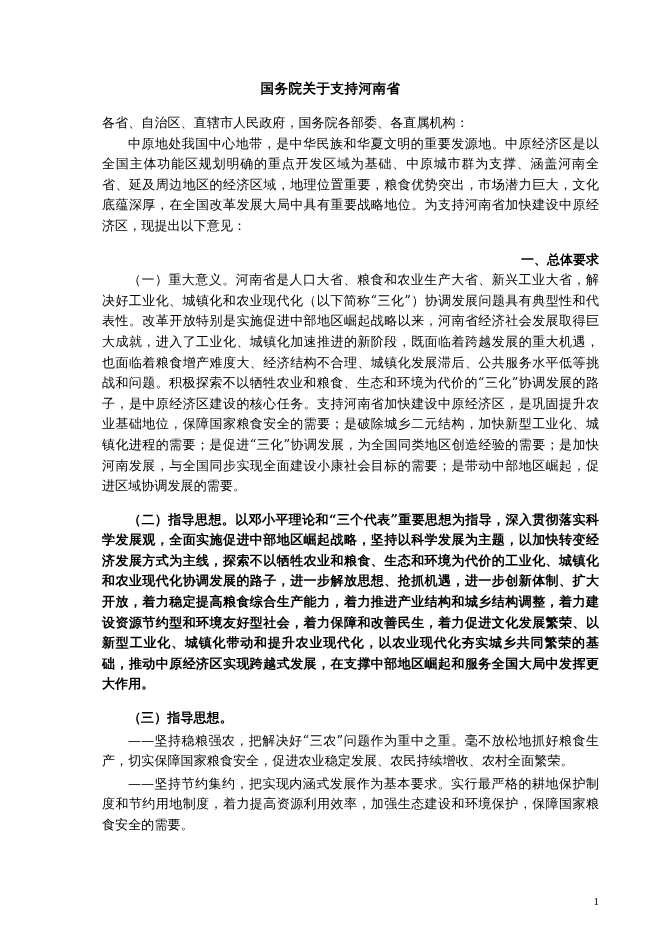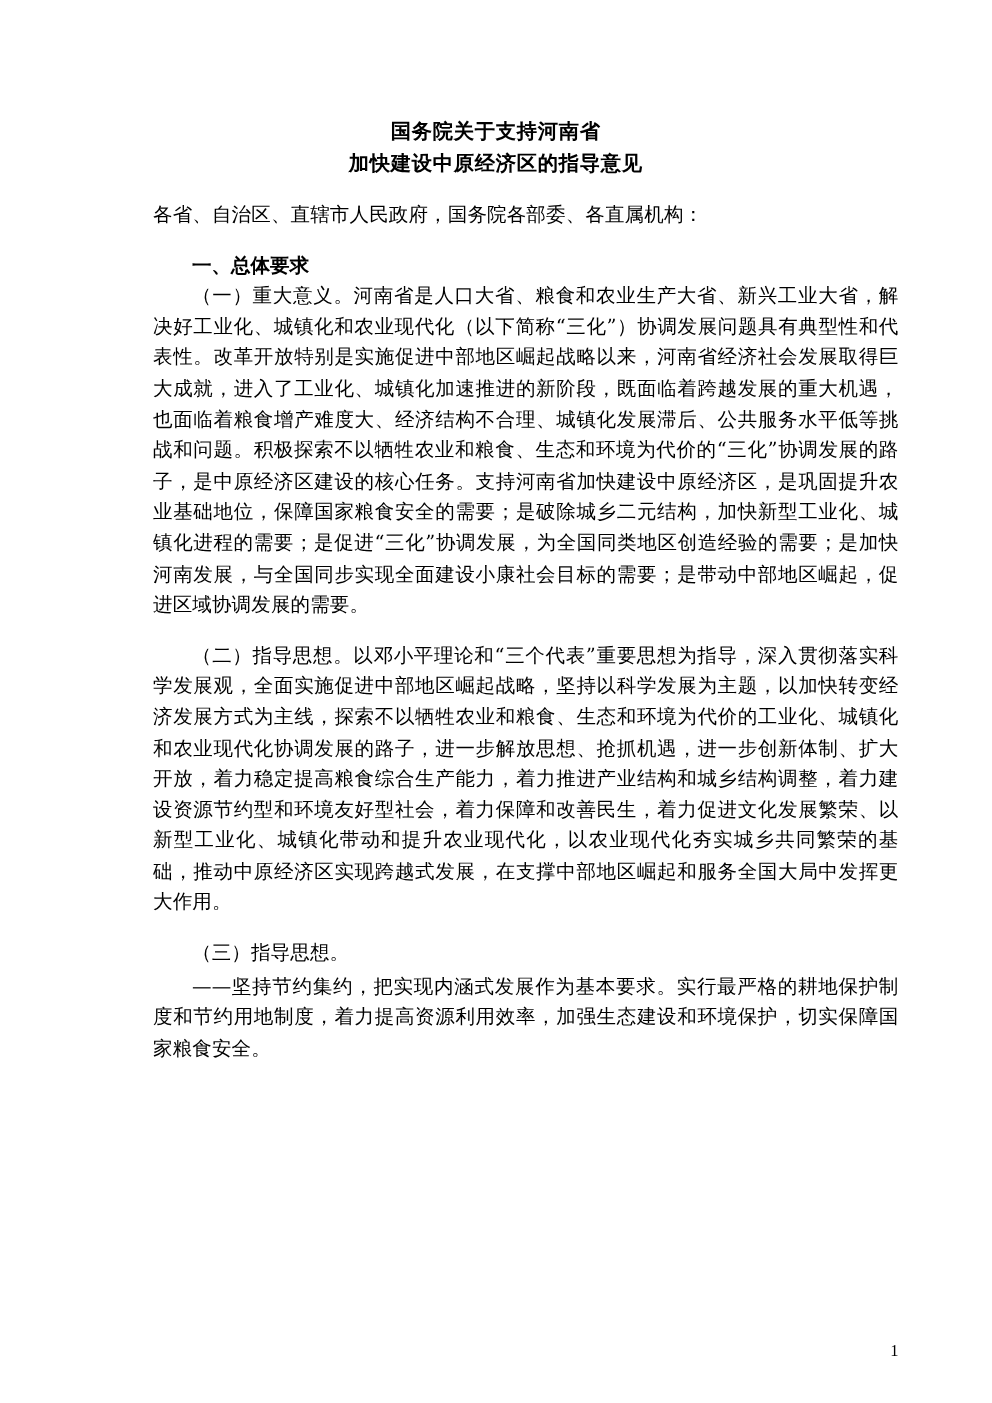--- a/index.html
+++ b/index.html
@@ -44,55 +44,58 @@
     margin: 0;
     text-align: justify;
     text-justify: inter-ideograph;
     letter-spacing: 0.1px;
   }
   p.indent2 {
     text-indent: 2em;
   }
   p.gap {
     margin-top: 13px;
+    font-weight: bold;
   }
   p.gap-sm {
     margin-top: 2px;
   }
   .section-head {
     font-weight: bold;
     font-size: 13px;
     line-height: 20.6px;
     text-indent: 2em;
     margin: 13px 0 0 0;
+    text-align: right;
   }
   .page-number {
     position: absolute;
     right: 62px;
     bottom: 28px;
     font-size: 11px;
     font-family: "Liberation Serif", serif;
   }
 </style>
 </head>
 <body>
 
 <div class="page">
 
   <div class="doc-title">
     <div>国务院关于支持河南省</div>
-    <div>加快建设中原经济区的指导意见</div>
   </div>
 
 
   <div class="body-block">
     <p class="para">各省、自治区、直辖市人民政府，国务院各部委、各直属机构：</p>
+    <p class="para indent2">中原地处我国中心地带，是中华民族和华夏文明的重要发源地。中原经济区是以全国主体功能区规划明确的重点开发区域为基础、中原城市群为支撑、涵盖河南全省、延及周边地区的经济区域，地理位置重要，粮食优势突出，市场潜力巨大，文化底蕴深厚，在全国改革发展大局中具有重要战略地位。为支持河南省加快建设中原经济区，现提出以下意见：</p>
 
     <p class="section-head">一、总体要求</p>
 
     <p class="para indent2">（一）重大意义。河南省是人口大省、粮食和农业生产大省、新兴工业大省，解决好工业化、城镇化和农业现代化（以下简称“三化”）协调发展问题具有典型性和代表性。改革开放特别是实施促进中部地区崛起战略以来，河南省经济社会发展取得巨大成就，进入了工业化、城镇化加速推进的新阶段，既面临着跨越发展的重大机遇，也面临着粮食增产难度大、经济结构不合理、城镇化发展滞后、公共服务水平低等挑战和问题。积极探索不以牺牲农业和粮食、生态和环境为代价的“三化”协调发展的路子，是中原经济区建设的核心任务。支持河南省加快建设中原经济区，是巩固提升农业基础地位，保障国家粮食安全的需要；是破除城乡二元结构，加快新型工业化、城镇化进程的需要；是促进“三化”协调发展，为全国同类地区创造经验的需要；是加快河南发展，与全国同步实现全面建设小康社会目标的需要；是带动中部地区崛起，促进区域协调发展的需要。</p>
     <p class="para indent2 gap">（二）指导思想。以邓小平理论和“三个代表”重要思想为指导，深入贯彻落实科学发展观，全面实施促进中部地区崛起战略，坚持以科学发展为主题，以加快转变经济发展方式为主线，探索不以牺牲农业和粮食、生态和环境为代价的工业化、城镇化和农业现代化协调发展的路子，进一步解放思想、抢抓机遇，进一步创新体制、扩大开放，着力稳定提高粮食综合生产能力，着力推进产业结构和城乡结构调整，着力建设资源节约型和环境友好型社会，着力保障和改善民生，着力促进文化发展繁荣、以新型工业化、城镇化带动和提升农业现代化，以农业现代化夯实城乡共同繁荣的基础，推动中原经济区实现跨越式发展，在支撑中部地区崛起和服务全国大局中发挥更大作用。</p>
     <p class="para indent2 gap">（三）指导思想。</p>
-    <p class="para indent2 gap-sm">——坚持节约集约，把实现内涵式发展作为基本要求。实行最严格的耕地保护制度和节约用地制度，着力提高资源利用效率，加强生态建设和环境保护，切实保障国家粮食安全。</p>
+    <p class="para indent2 gap-sm">——坚持稳粮强农，把解决好“三农”问题作为重中之重。毫不放松地抓好粮食生产，切实保障国家粮食安全，促进农业稳定发展、农民持续增收、农村全面繁荣。</p>
+    <p class="para indent2 gap-sm">——坚持节约集约，把实现内涵式发展作为基本要求。实行最严格的耕地保护制度和节约用地制度，着力提高资源利用效率，加强生态建设和环境保护，保障国家粮食安全的需要。</p>
   </div>
 
   <div class="page-number">1</div>
 </div>
 
 </body></html>

